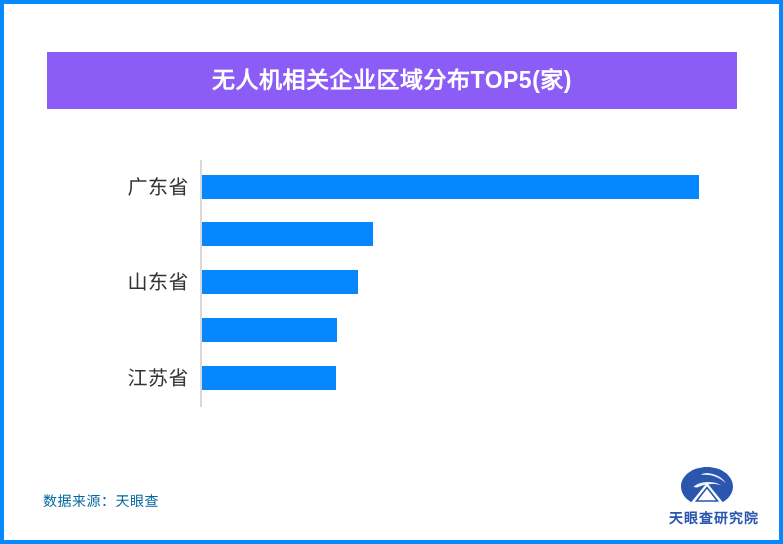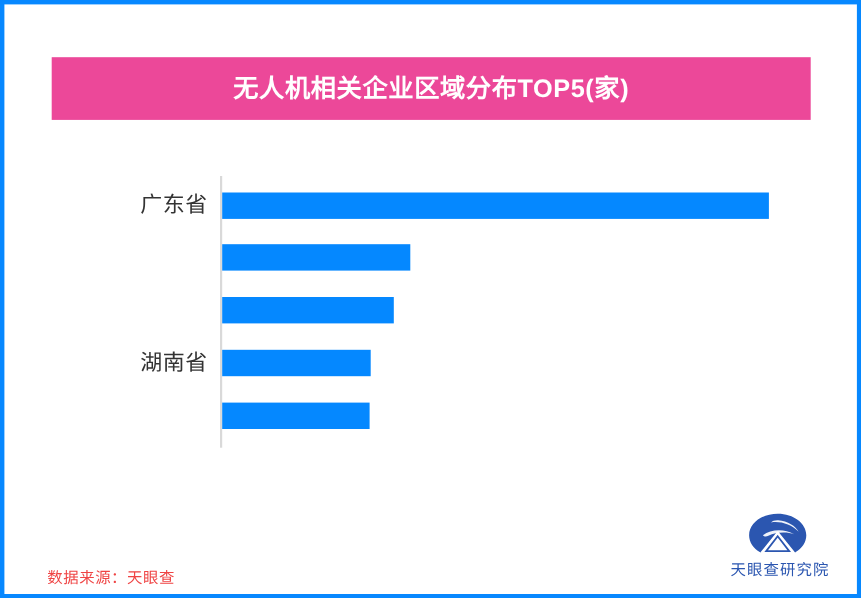--- a/index.html
+++ b/index.html
@@ -87,89 +87,89 @@
     top: 0;
     height: 24px;
     background: #0588FF;
   }
   
   #source-text {
     position: absolute;
     left: 39px;
     top: 486px;
     font-size: 14px;
-    color: #ef4444;
+    color: #0369a1;
     letter-spacing: 0.5px;
-    margin-top: 24px;
   }
   #logo {
     position: absolute;
     left: 655px;
     top: 462px;
     width: 100px;
     height: 62px;
   }
   #logo-mark {
     position: absolute;
     left: 20px;
     top: 0;
     width: 56px;
     height: 40px;
   }
   #logo-text {
     position: absolute;
     left: 0;
     top: 41px;
     width: 100px;
-    text-align: center;
+    text-align: right;
     font-size: 14px;
-    font-weight: normal;
+    font-weight: bold;
     color: #2B56B0;
     letter-spacing: 1px;
   }
 </style>
 </head>
 <body>
 
 <div id="page" style="border-color: rgb(7, 136, 255);">
 
-  <div id="title-banner" style="background: #ec4899;">
+  <div id="title-banner" style="background: #8b5cf6;">
     <span id="title-text" style="color: rgb(255, 255, 255);">无人机相关企业区域分布TOP5(家)</span>
   </div>
 
   <div id="chart-area">
     <div id="axis-line" style="background: rgb(217, 217, 217);"></div>
 
     <div class="bar-row" style="top:21px;">
       <span class="bar-label">广东省</span>
       <div class="bar-track">
         <div class="bar-fill" style="width: 497px; background: rgb(5, 136, 255);"></div>
       </div>
     </div>
 
     <div class="bar-row" style="top:68px;">
       <div class="bar-track">
         <div class="bar-fill" style="width: 171px; background: rgb(5, 136, 255);"></div>
       </div>
     </div>
 
     <div class="bar-row" style="top:116px;">
+      <span class="bar-label">山东省</span>
       <div class="bar-track">
         <div class="bar-fill" style="width: 156px; background: rgb(5, 136, 255);"></div>
       </div>
     </div>
 
     <div class="bar-row" style="top:164px;">
-      <span class="bar-label">湖南省</span>
       <div class="bar-track">
         <div class="bar-fill" style="width: 135px; background: rgb(5, 136, 255);"></div>
       </div>
     </div>
 
     <div class="bar-row" style="top:212px;">
+      <span class="bar-label">江苏省</span>
       <div class="bar-track">
         <div class="bar-fill" style="width: 134px; background: rgb(5, 136, 255);"></div>
       </div>
     </div>
   </div>
 
   <div id="source-text">数据来源：天眼查</div>
 
   <div id="logo">
     <svg id="logo-mark" viewBox="0 0 56 40">

